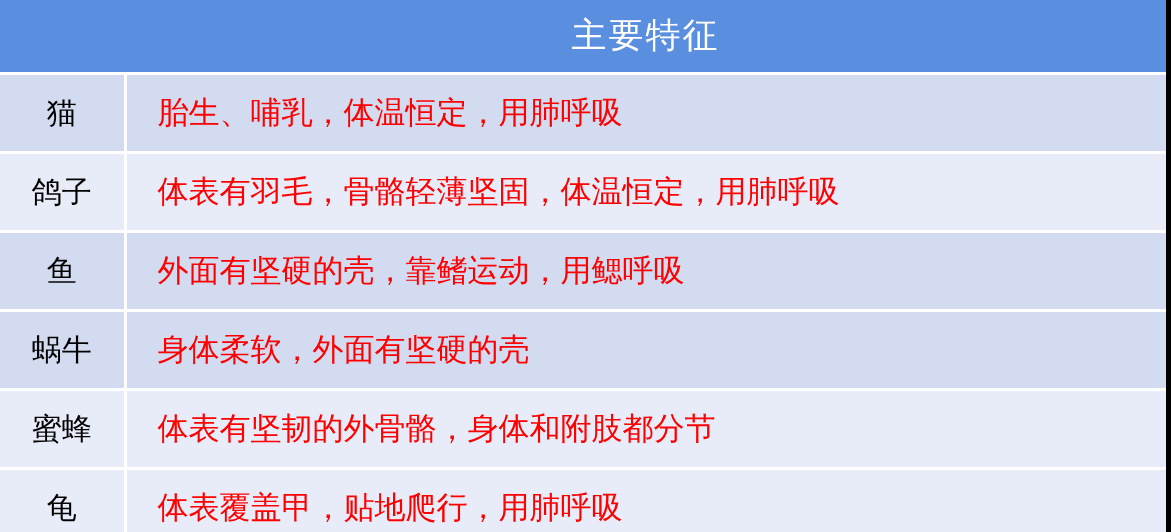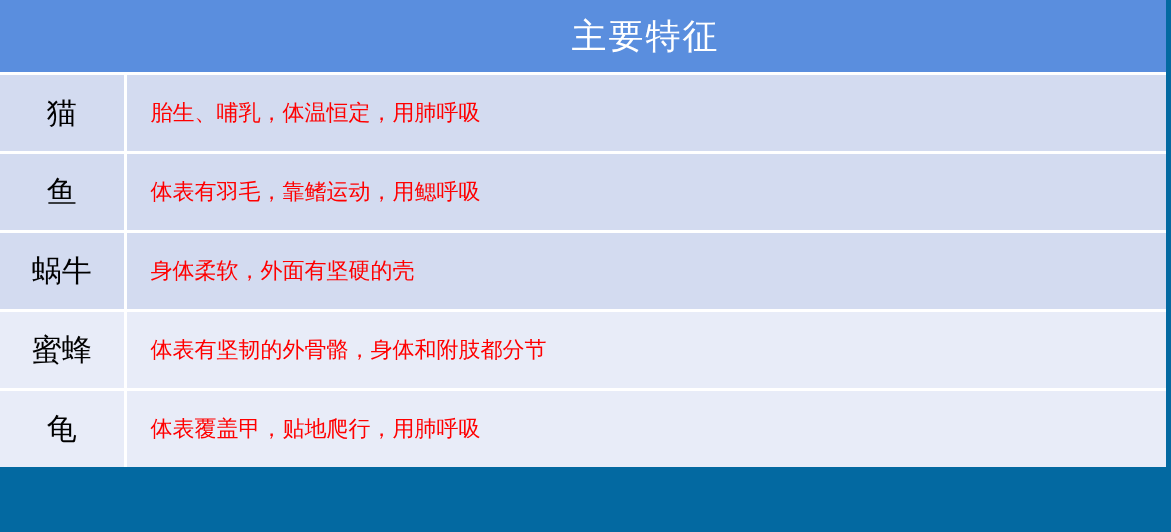--- a/index.html
+++ b/index.html
@@ -10,22 +10,23 @@
   body {
     width: 1171px;
     height: 532px;
     overflow: hidden;
     font-family: "Liberation Sans", "DejaVu Sans", sans-serif;
   }
 
   .table-wrap {
     width: 1171px;
     height: 532px;
-    background: #0369a1;
+    background: #000000;
     box-sizing: border-box;
+    font-family: Liberation Serif, serif;
   }
 
   table.feature-table {
     width: 1166px;
     border-collapse: collapse;
     table-layout: fixed;
     background: #ffffff;
   }
 
   col.col-name { width: 125px; }
@@ -73,22 +74,22 @@
     color: #000000;
     font-size: 30px;
     border-right: 3px solid #ffffff;
     white-space: nowrap;
   }
   .name-text { display: block; line-height: 74px; }
 
   td.cell-feature {
     text-align: left;
     color: #ff0000;
-    font-size: 22px;
-    padding-left: 24px;
+    font-size: 31px;
+    padding-left: 31px;
     white-space: nowrap;
   }
   .feature-text { display: block; line-height: 74px; }
 </style>
 </head>
 <body>
 
 <div class="table-wrap">
   <table class="feature-table">
     <colgroup>
@@ -105,26 +106,34 @@
     </thead>
     <tbody>
       <tr class="data-row row-dark">
         <td class="cell-name">
           <span class="name-text">猫</span>
         </td>
         <td class="cell-feature">
           <span class="feature-text">胎生、哺乳，体温恒定，用肺呼吸</span>
         </td>
       </tr>
+      <tr class="data-row row-light">
+        <td class="cell-name">
+          <span class="name-text">鸽子</span>
+        </td>
+        <td class="cell-feature">
+          <span class="feature-text">体表有羽毛，骨骼轻薄坚固，体温恒定，用肺呼吸</span>
+        </td>
+      </tr>
       <tr class="data-row row-dark">
         <td class="cell-name">
           <span class="name-text">鱼</span>
         </td>
         <td class="cell-feature">
-          <span class="feature-text">体表有羽毛，靠鳍运动，用鳃呼吸</span>
+          <span class="feature-text">外面有坚硬的壳，靠鳍运动，用鳃呼吸</span>
         </td>
       </tr>
       <tr class="data-row row-dark">
         <td class="cell-name">
           <span class="name-text">蜗牛</span>
         </td>
         <td class="cell-feature">
           <span class="feature-text">身体柔软，外面有坚硬的壳</span>
         </td>
       </tr>

